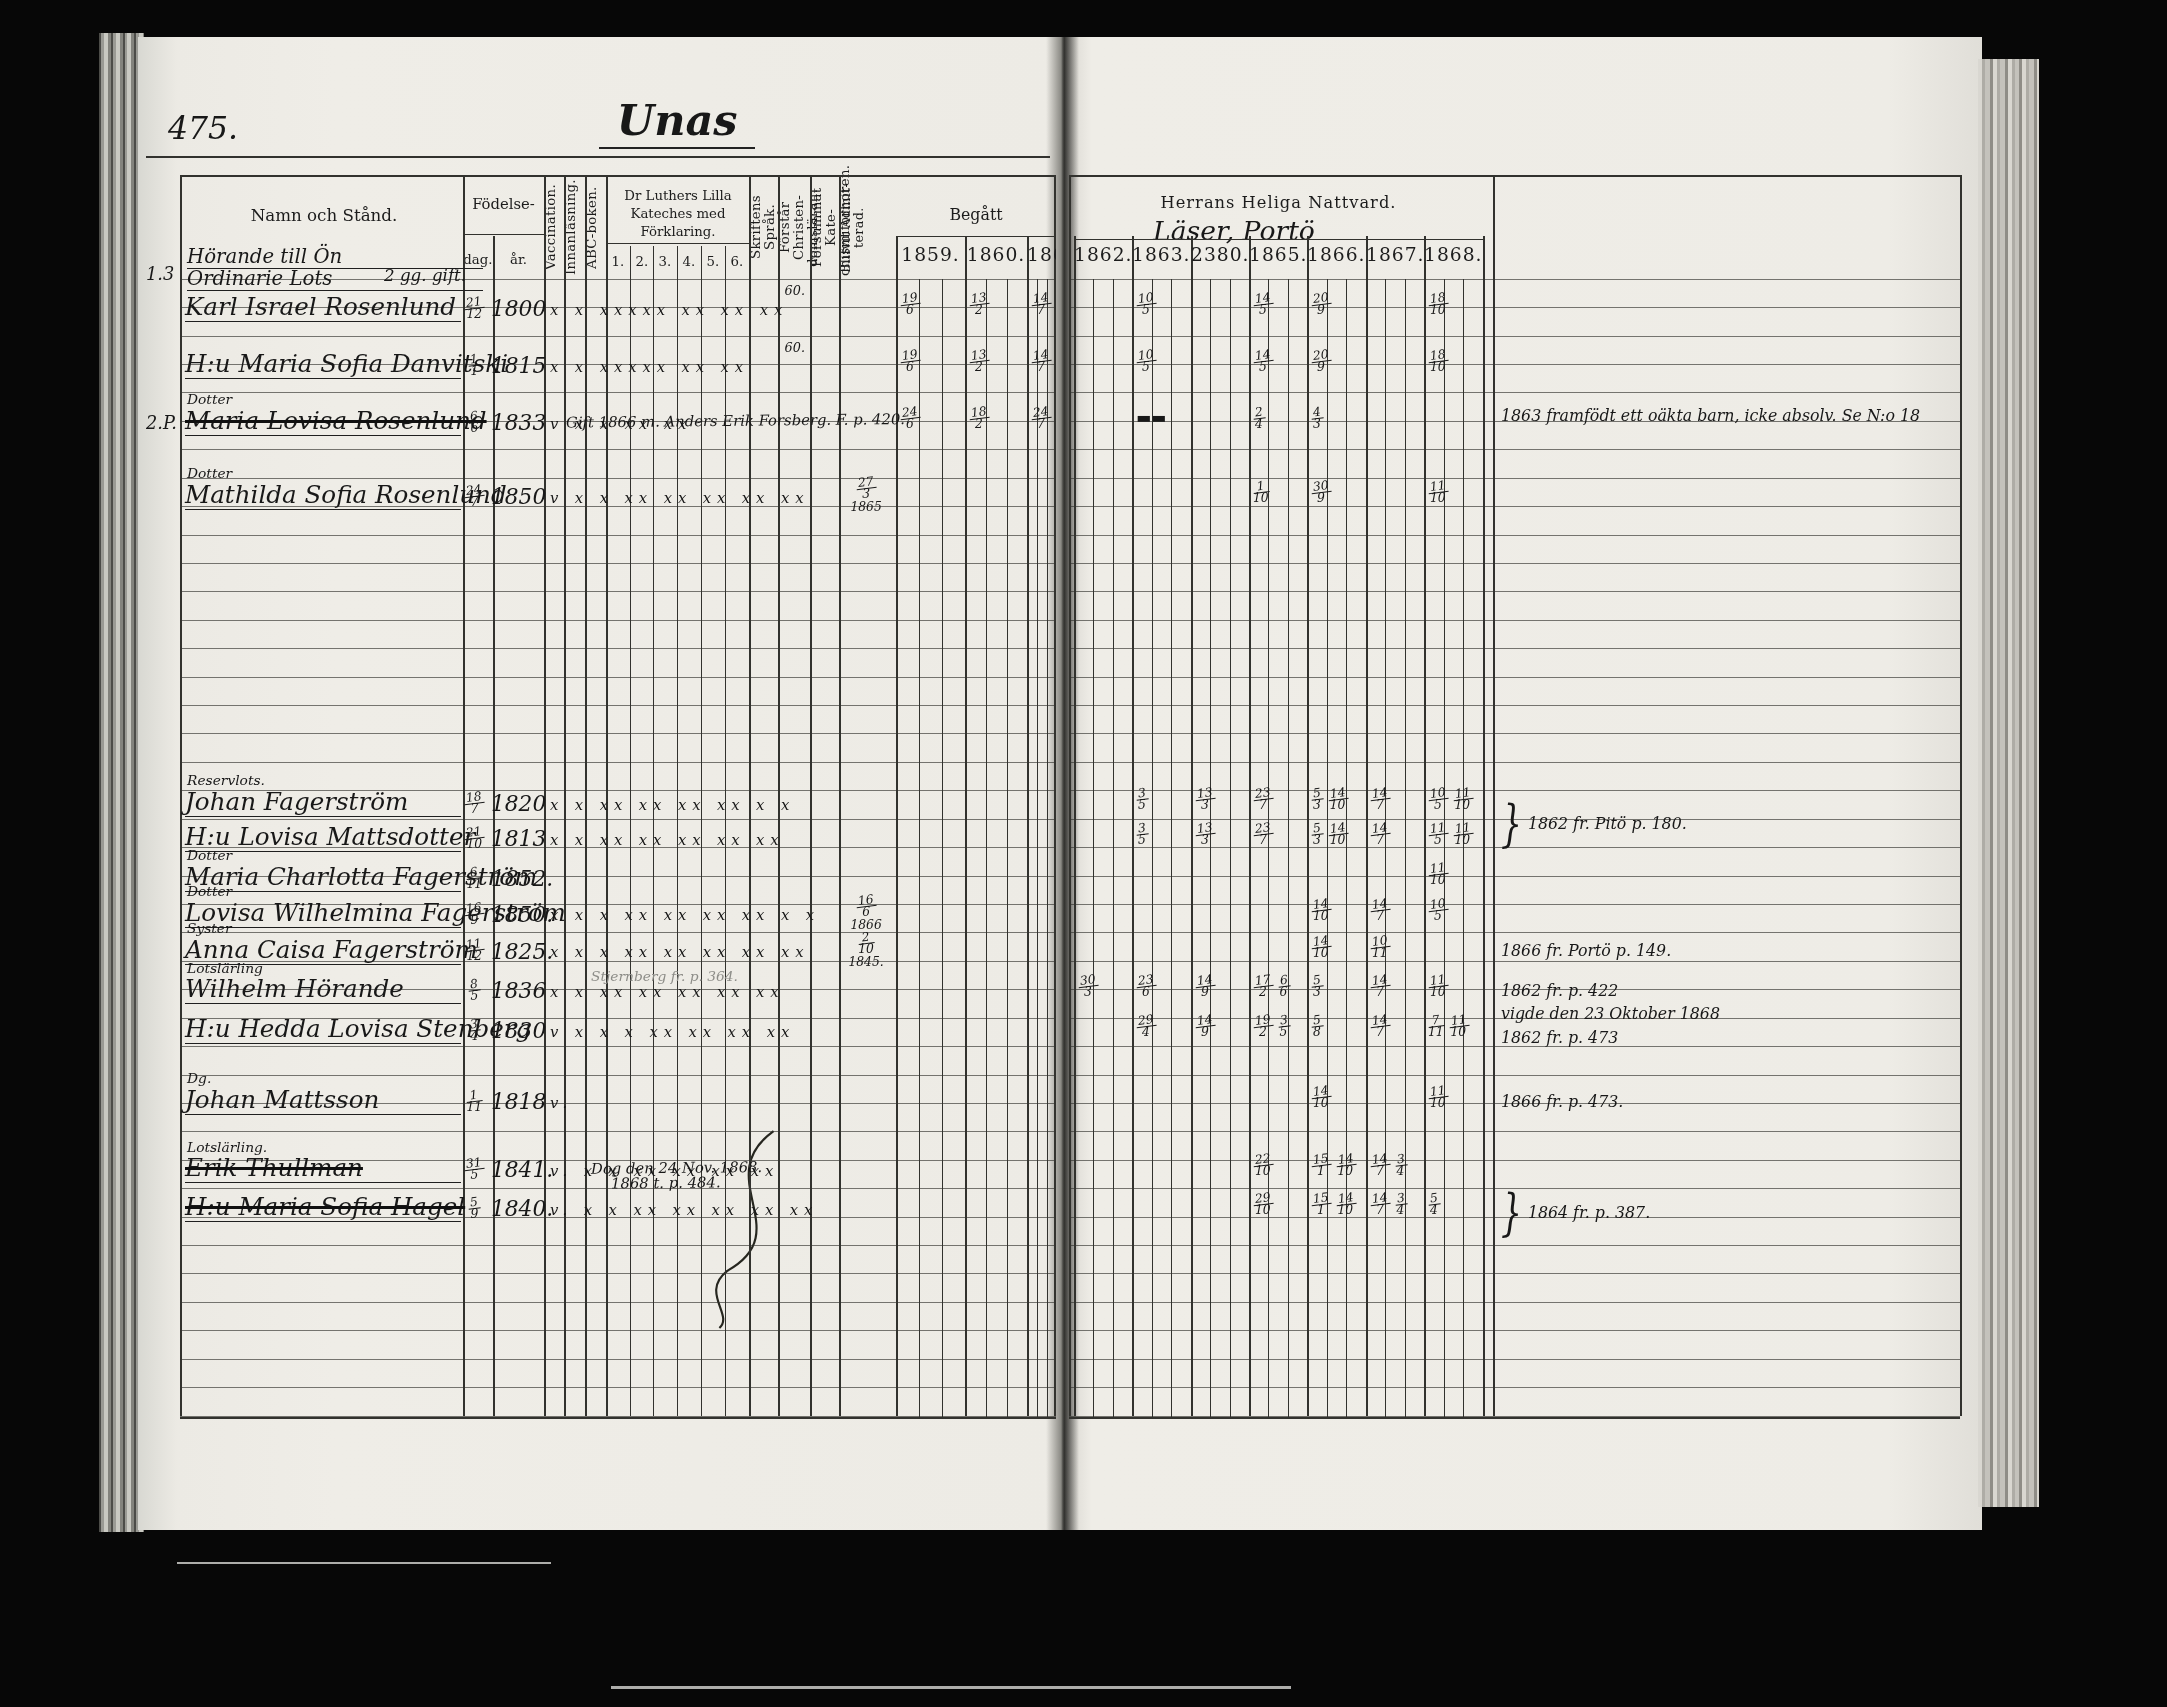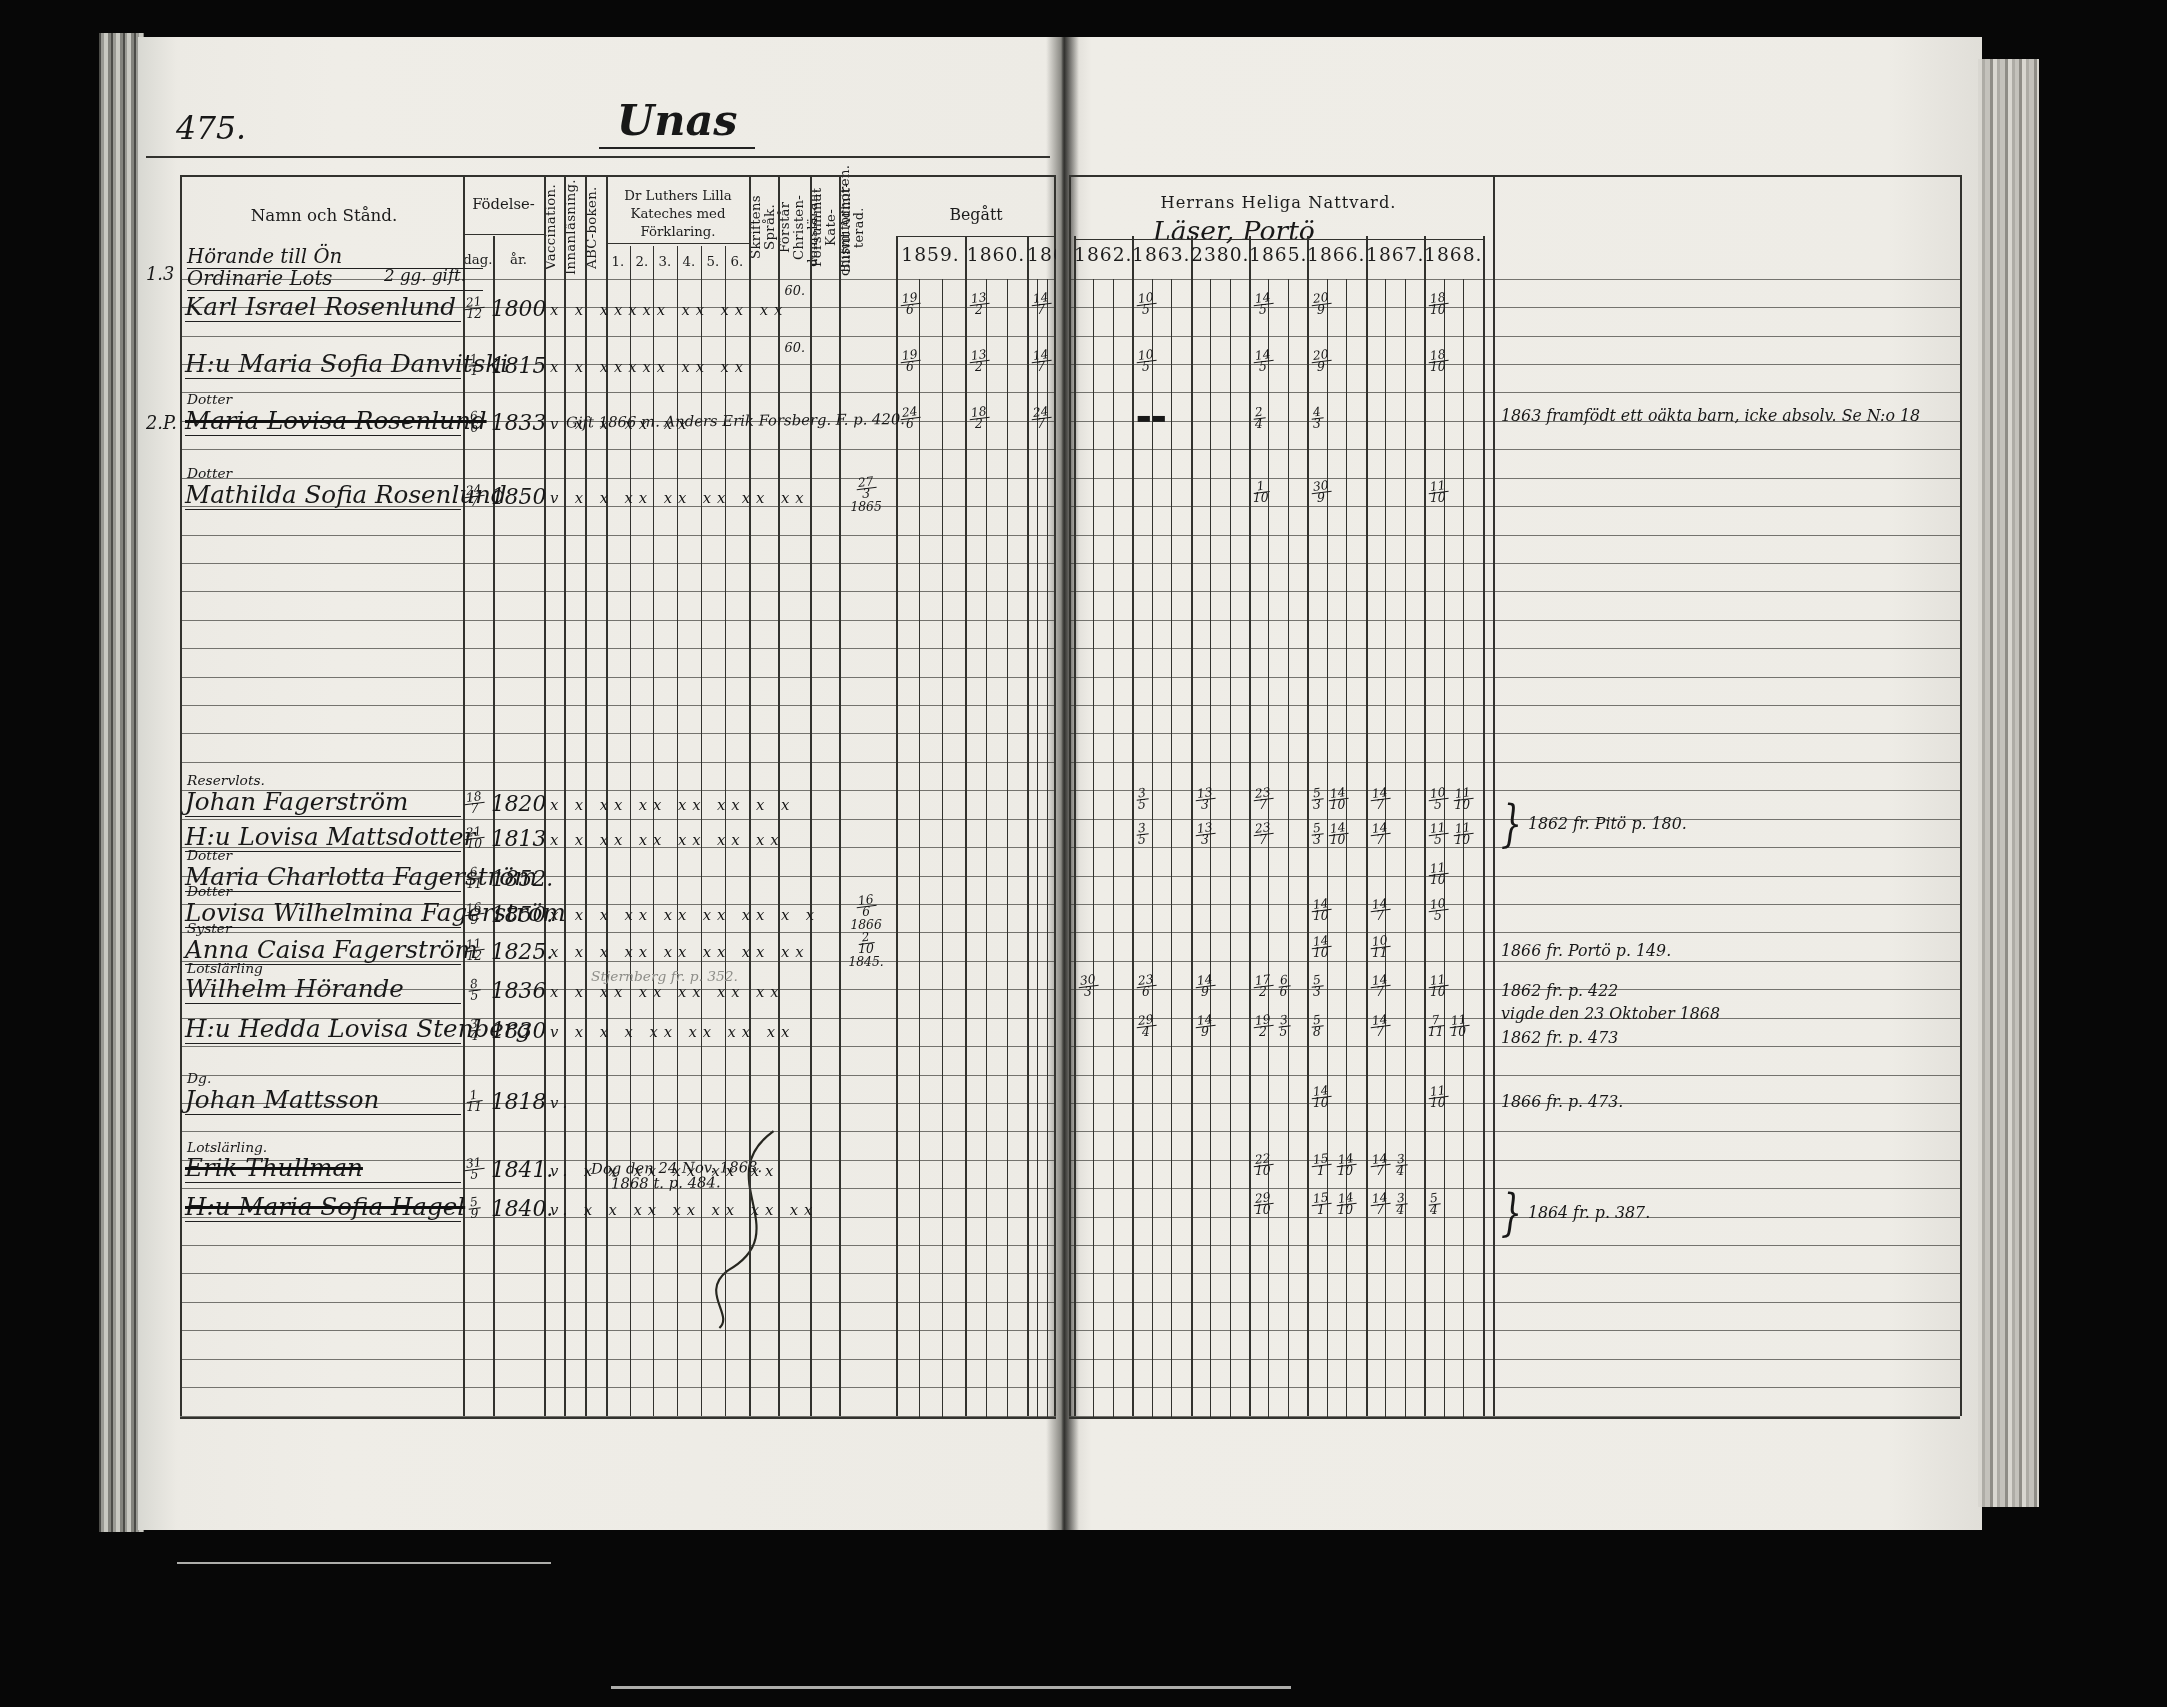--- a/index.html
+++ b/index.html
@@ -40,21 +40,21 @@
 <body>
 
 <div id="stage">
 
   <div id="edge-left"></div>
   <div class="page" id="page-left"></div>
   <div class="page" id="page-right"></div>
   <div id="spine"></div>
   <div id="edge-right"></div>
 
-  <div class="hand" style="left:176px;top:110px;font-size:31.5px;">475.</div>
+  <div class="hand" style="left:168px;top:110px;font-size:31.5px;">475.</div>
   <div class="hand" id="title-script" style="left:599px;top:95px;">Unas</div>
   <div class="hl" style="left:146px;top:156px;width:904px;height:2px;"></div>
 
   <div class="print" style="left:197px;top:205px;width:254px;text-align:center;font-size:16.7px;">Namn och Stånd.</div>
   <div class="print" style="left:463px;top:195px;width:81px;text-align:center;font-size:14.8px;">Födelse-</div>
   <div class="print" style="left:463px;top:252px;width:29.6px;text-align:center;font-size:13.3px;">dag.</div>
   <div class="print" style="left:493px;top:252px;width:51px;text-align:center;font-size:13.3px;">år.</div>
   <div class="print vert" style="left:544px;top:179px;width:20.7px;height:97px;">Vaccination.</div>
   <div class="print vert" style="left:564px;top:179px;width:20.7px;height:97px;">Innanläsning.</div>
   <div class="print vert" style="left:585px;top:179px;width:20.7px;height:97px;">ABC-boken.</div>
@@ -375,21 +375,21 @@
       <div class="hand" style="left: 591px; top: 1158px; width: 335px; font-size: 14.8px; overflow: visible; transform: rotate(-0.6deg);">Dog den 24 Nov. 1868.</div>
       <div class="hand" style="left: 185px; top: 1192px; font-size: 24.6px;"><span class="nametxt struck" style="width: 276px;">H:u Maria Sofia Hagel</span></div>
       <div class="hand" style="left: 461px; top: 1197px; width: 31.5px; text-align: center;"><span><span class="fr"><span class="n">5</span><span class="d">9</span></span></span></div>
       <div class="hand" style="left: 491px; top: 1196px; width: 55px; text-align: center; font-size: 21.7px;">1840.</div>
       <div class="hand" style="left: 550px; top: 1201px; width: 296px; font-size: 14.8px; letter-spacing: 5.9px; overflow: hidden;">v. x x xx xx xx xx xx</div>
       <div class="hand" style="left: 1253px; top: 1193px;"><span><span class="fr"><span class="n">29</span><span class="d">10</span></span></span></div>
       <div class="hand" style="left: 1311px; top: 1193px;"><span><span class="fr"><span class="n">15</span><span class="d">1</span></span><span class="fr"><span class="n">14</span><span class="d">10</span></span></span></div>
       <div class="hand" style="left: 1370px; top: 1193px;"><span><span class="fr"><span class="n">14</span><span class="d">7</span></span><span class="fr"><span class="n">3</span><span class="d">4</span></span></span></div>
       <div class="hand" style="left: 1428px; top: 1193px;"><span><span class="fr"><span class="n">5</span><span class="d">4</span></span></span></div>
       <div class="hand" style="left: 611px; top: 1173px; width: 276px; font-size: 14.8px; overflow: visible; transform: rotate(-0.6deg);">1868 t. p. 484.</div>
-      <div class="hand pencil" style="left: 591px; top: 968px; font-size: 13.8px;">Stjernberg fr. p. 352.</div>
+      <div class="hand pencil" style="left: 591px; top: 968px; font-size: 13.8px;">Stjernberg fr. p. 364.</div>
       <div class="hand" style="left: 1501px; top: 406px; font-size: 15.8px;">1863 framfödt ett oäkta barn, icke absolv. Se N:o 18</div>
       <div class="hand" style="left: 1501px; top: 804px; font-size: 15.8px;"><span style="display: inline-block; font-size: 33px; vertical-align: -5.9px; transform: scaleY(1.5); margin-right: 5.9px;">}</span>1862 fr. Pitö p. 180.</div>
       <div class="hand" style="left: 1501px; top: 941px; font-size: 15.8px;">1866 fr. Portö p. 149.</div>
       <div class="hand" style="left: 1501px; top: 981px; font-size: 15.8px;">1862 fr. p. 422</div>
       <div class="hand" style="left: 1501px; top: 1004px; font-size: 15.8px;">vigde den 23 Oktober 1868</div>
       <div class="hand" style="left: 1501px; top: 1028px; font-size: 15.8px;">1862 fr. p. 473</div>
       <div class="hand" style="left: 1501px; top: 1092px; font-size: 15.8px; font-style: italic;">1866 fr. p. 473.</div>
       <div class="hand" style="left: 1501px; top: 1193px; font-size: 15.8px;"><span style="display: inline-block; font-size: 33px; vertical-align: -5.9px; transform: scaleY(1.5); margin-right: 5.9px;">}</span>1864 fr. p. 387.</div>
     </div>
 </div>

